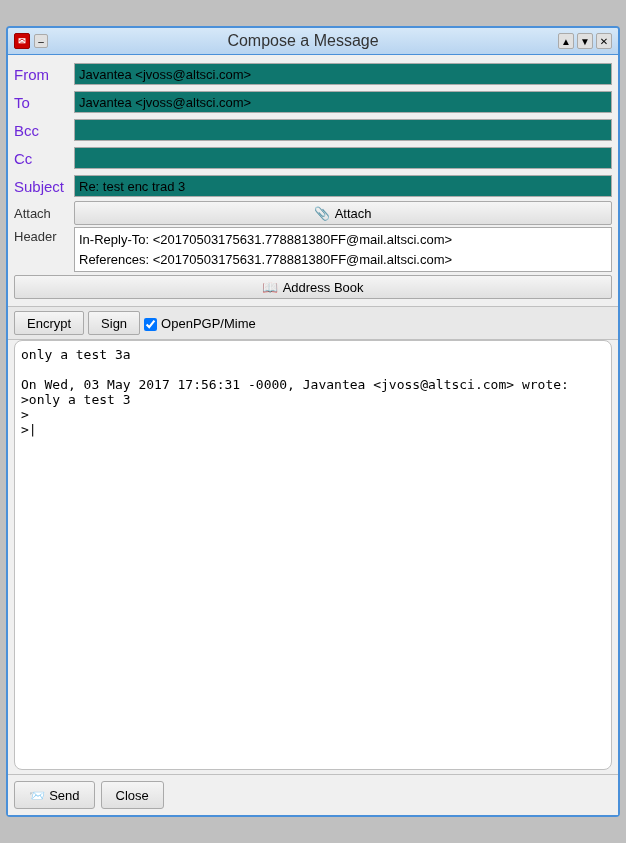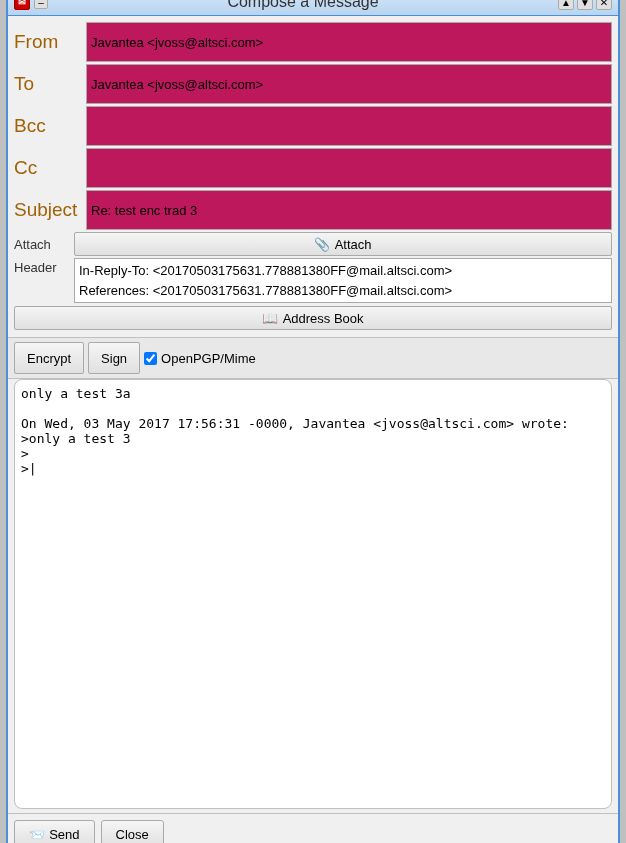--- a/index.html
+++ b/index.html
@@ -105,36 +105,35 @@
 
     .form-row {
       display: flex;
       align-items: center;
       margin: 2px 6px;
       min-height: 26px;
     }
 
     .form-label {
       width: 60px;
-      color: #a16207;
-      font-size: 19px;
+      color: #6d28d9;
+      font-size: 15px;
       text-align: left;
       padding-right: 6px;
       flex-shrink: 0;
     }
 
     .form-input {
       flex: 1;
-      height: 40px;
-      background: #be185d;
+      height: 22px;
+      background: #0f766e;
       border: 1px solid #aaa;
       padding: 1px 4px;
       font-size: 13px;
       outline: none;
-      margin-left: 12px;
     }
 
     .header-row {
       display: flex;
       align-items: flex-start;
       margin: 2px 6px;
     }
 
     .header-label {
       width: 60px;
@@ -203,32 +202,32 @@
       background: #e8e8e8;
       border-top: 1px solid #c0c0c0;
       border-bottom: 1px solid #c0c0c0;
       padding: 4px 6px;
       display: flex;
       align-items: center;
       gap: 4px;
     }
 
     .sec-btn {
-      height: 32px;
+      height: 24px;
       padding: 0 12px;
       background: linear-gradient(to bottom, #f5f5f5, #e0e0e0);
       border: 1px solid #aaa;
       border-radius: 2px;
       cursor: pointer;
       font-size: 13px;
     }
 
     .sec-checkbox-label {
       display: flex;
-      align-items: center;
+      align-items: flex-end;
       gap: 4px;
       font-size: 13px;
     }
 
     .message-body {
       flex: 1;
       background: white;
       border: 1px solid #c0c0c0;
       margin: 0 6px 4px 6px;
       padding: 6px;

